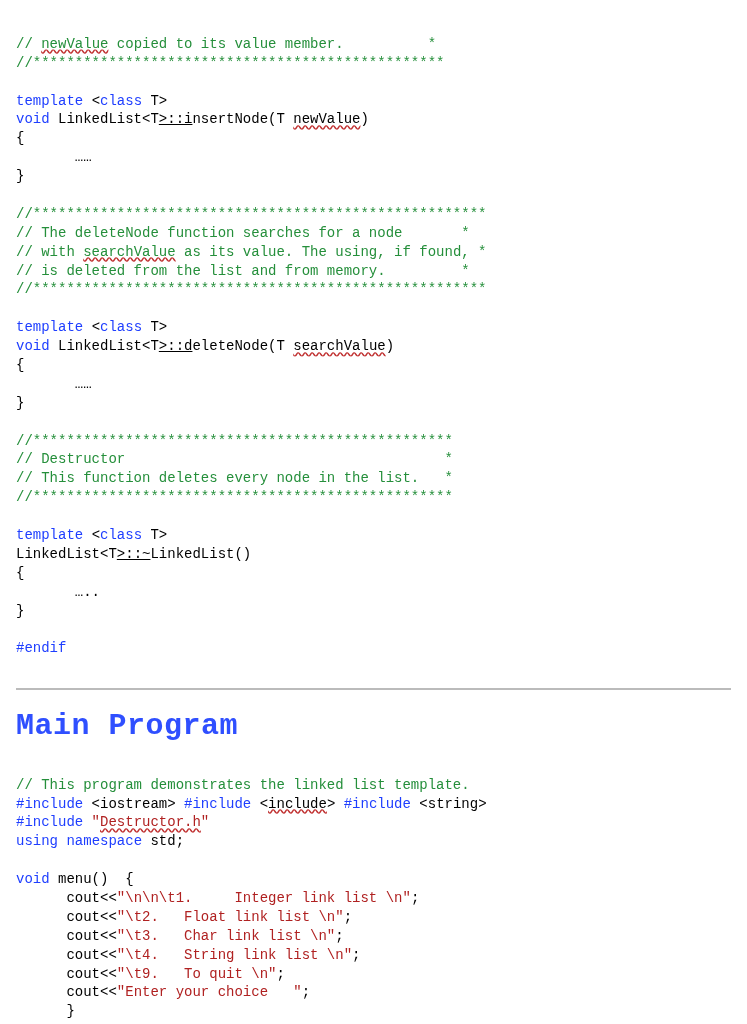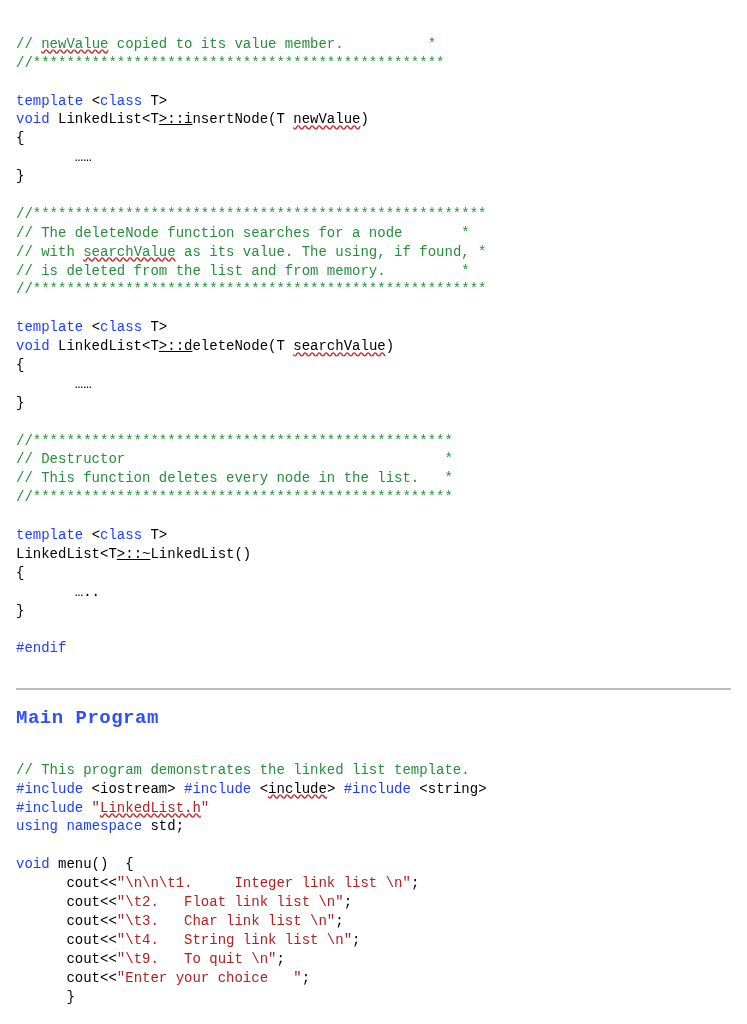--- a/index.html
+++ b/index.html
@@ -25,21 +25,21 @@
       text-decoration-skip-ink: none;
     }
     hr.divider {
       border: none;
       border-top: 2px solid #bbb;
       margin: 30px 0 16px 0;
     }
     h2.section {
       font-family: Menlo, Monaco, Consolas, "Courier New", monospace;
       font-weight: 800;
-      font-size: 19px;
+      font-size: 30px;
       color: #2f4fff;
       margin: 0 0 10px 0;
       letter-spacing: 0.5px;
     }
   </style>
 </head>
 <body>
 
 <div class="code">
 <span class="comment"><span>// </span><span class="squig">newValue</span><span> copied to its value member.          *</span></span>
@@ -81,21 +81,21 @@
 <span class="kw2">#endif</span>
 </div>
 
 <hr class="divider">
 
 <h2 class="section">Main Program</h2>
 
 <div class="code">
 <span class="comment">// This program demonstrates the linked list template.</span>
 <span class="black"><span class="kw2">#include</span><span> &lt;iostream&gt; </span><span class="kw2">#include</span><span> &lt;</span><span class="squig">include</span><span>&gt; </span><span class="kw2">#include</span><span> &lt;string&gt;</span></span>
-<span class="black"><span class="kw2">#include</span><span class="string"><span> "</span><span class="squig">LinkedList.h</span><span>"</span></span></span>
+<span class="black"><span class="kw2">#include</span><span class="string"><span> "</span><span class="squig">Destructor.h</span><span>"</span></span></span>
 <span class="black"><span class="kw2">using</span><span> </span><span class="kw2">namespace</span><span> std;</span></span>
 
 <span class="black"><span class="kw2">void</span><span> menu()  {</span></span>
 <span class="black"><span>      cout&lt;&lt;</span><span class="string">"\n\n\t1.     Integer link list \n"</span><span>;</span></span>
 <span class="black"><span>      cout&lt;&lt;</span><span class="string">"\t2.   Float link list \n"</span><span>;</span></span>
 <span class="black"><span>      cout&lt;&lt;</span><span class="string">"\t3.   Char link list \n"</span><span>;</span></span>
 <span class="black"><span>      cout&lt;&lt;</span><span class="string">"\t4.   String link list \n"</span><span>;</span></span>
 <span class="black"><span>      cout&lt;&lt;</span><span class="string">"\t9.   To quit \n"</span><span>;</span></span>
 <span class="black"><span>      cout&lt;&lt;</span><span class="string">"Enter your choice   "</span><span>;</span></span>
 <span class="black">      }</span>

